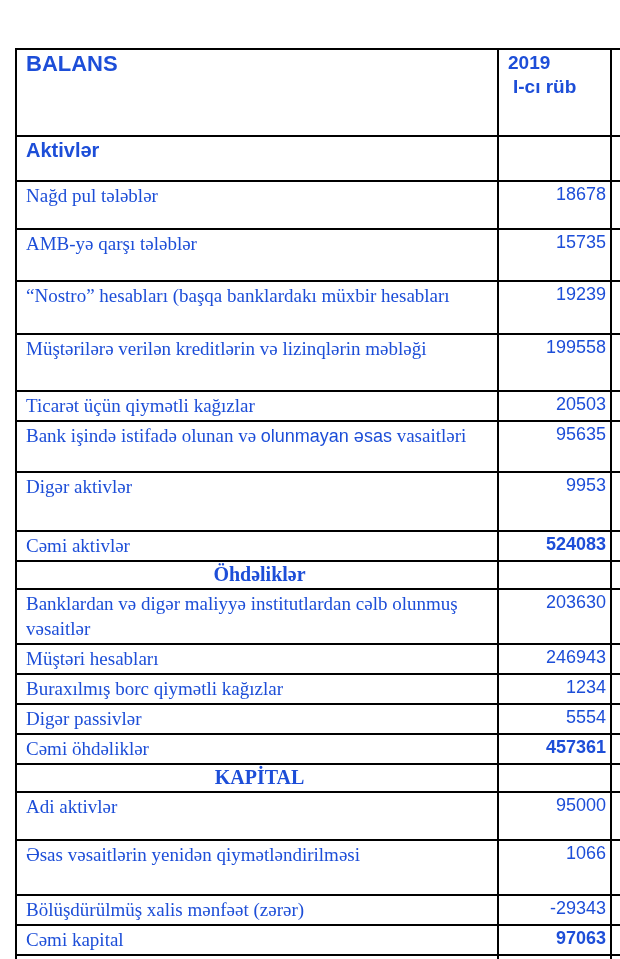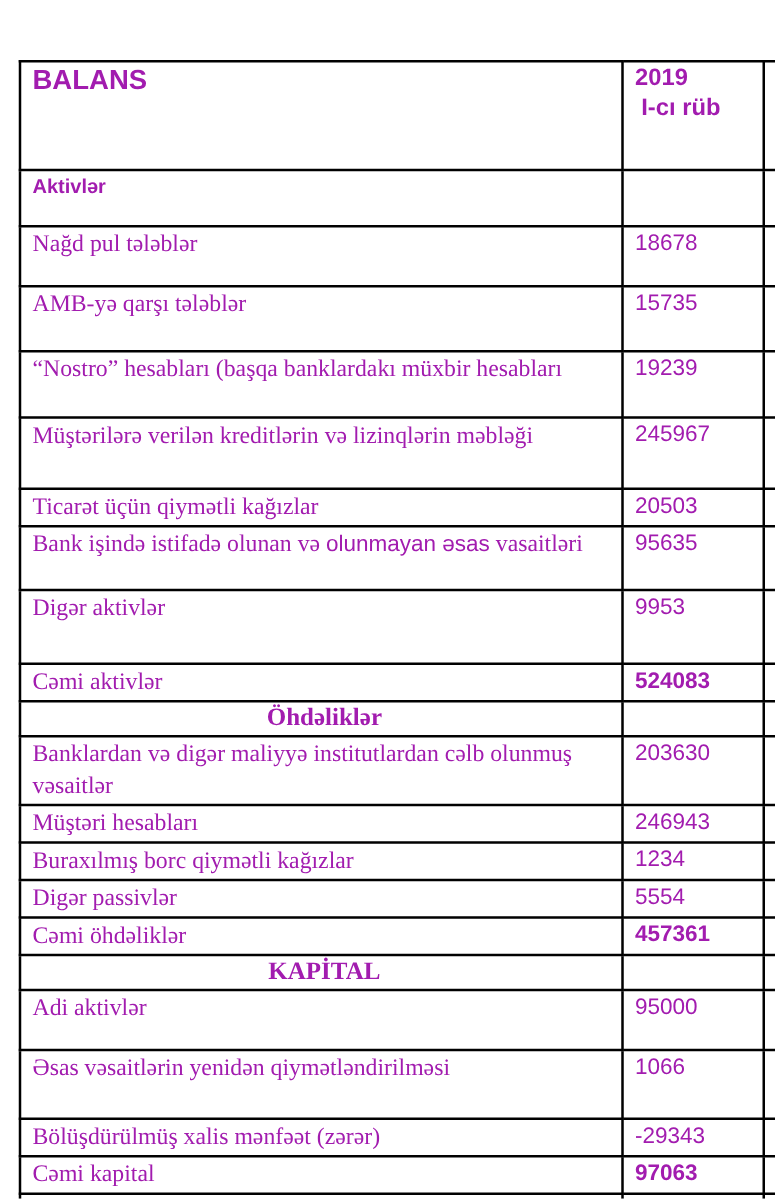--- a/index.html
+++ b/index.html
@@ -3,41 +3,41 @@
 <meta charset="utf-8">
 <style>
   html, body { margin: 0; padding: 0; }
   .screen {
     position: relative;
     width: 620px;
     height: 959px;
     background: #ffffff;
     overflow: hidden;
     font-family: "Liberation Serif", serif;
-    color: #a21caf;
+    color: #1d4ed8;
   }
   table.balance {
     position: absolute;
     left: 15px;
     top: 48px;
     width: 680px;
     border-collapse: collapse;
     table-layout: fixed;
   }
   table.balance col.c-label { width: 482px; }
   table.balance col.c-value { width: 113px; }
   table.balance col.c-next  { width: 85px; }
   table.balance td {
     border: 2px solid #000;
     vertical-align: top;
     padding: 1px 4px 2px 9px;
     overflow: hidden;
   }
   td.val {
-    text-align: left;
+    text-align: right;
     padding: 2px 3px;
     font-family: "Liberation Sans", sans-serif;
     font-size: 18px;
     line-height: 22px;
   }
   
   td.title-cell {
     font-family: "Liberation Sans", sans-serif;
     font-weight: bold;
     font-size: 22px;
@@ -51,21 +51,21 @@
     font-size: 19px;
     line-height: 24px;
     padding-top: 4px;
     padding-left: 9px;
   }
   .period-line2 { margin-left: 5px; }
   
   td.sec-left {
     font-family: "Liberation Sans", sans-serif;
     font-weight: bold;
-    font-size: 16px;
+    font-size: 20px;
     line-height: 24px;
     padding-top: 4px;
   }
   
   td.sec-center {
     text-align: center;
     font-weight: bold;
     font-size: 20px;
     line-height: 23px;
     padding: 0 4px;
@@ -122,21 +122,21 @@
     </tr>
 
     <tr class="r-data" style="height:53px">
       <td class="lbl"><span>“Nostro” hesabları (başqa banklardakı müxbir hesabları</span></td>
       <td class="val"><span>19239</span></td>
       <td></td>
     </tr>
 
     <tr class="r-data" style="height:57px">
       <td class="lbl"><span>Müştərilərə verilən kreditlərin və lizinqlərin məbləği</span></td>
-      <td class="val"><span>245967</span></td>
+      <td class="val"><span>199558</span></td>
       <td></td>
     </tr>
 
     <tr class="r-data" style="height:27px">
       <td class="lbl"><span>Ticarət üçün qiymətli kağızlar</span></td>
       <td class="val"><span>20503</span></td>
       <td></td>
     </tr>
 
     <tr class="r-data" style="height:51px">

